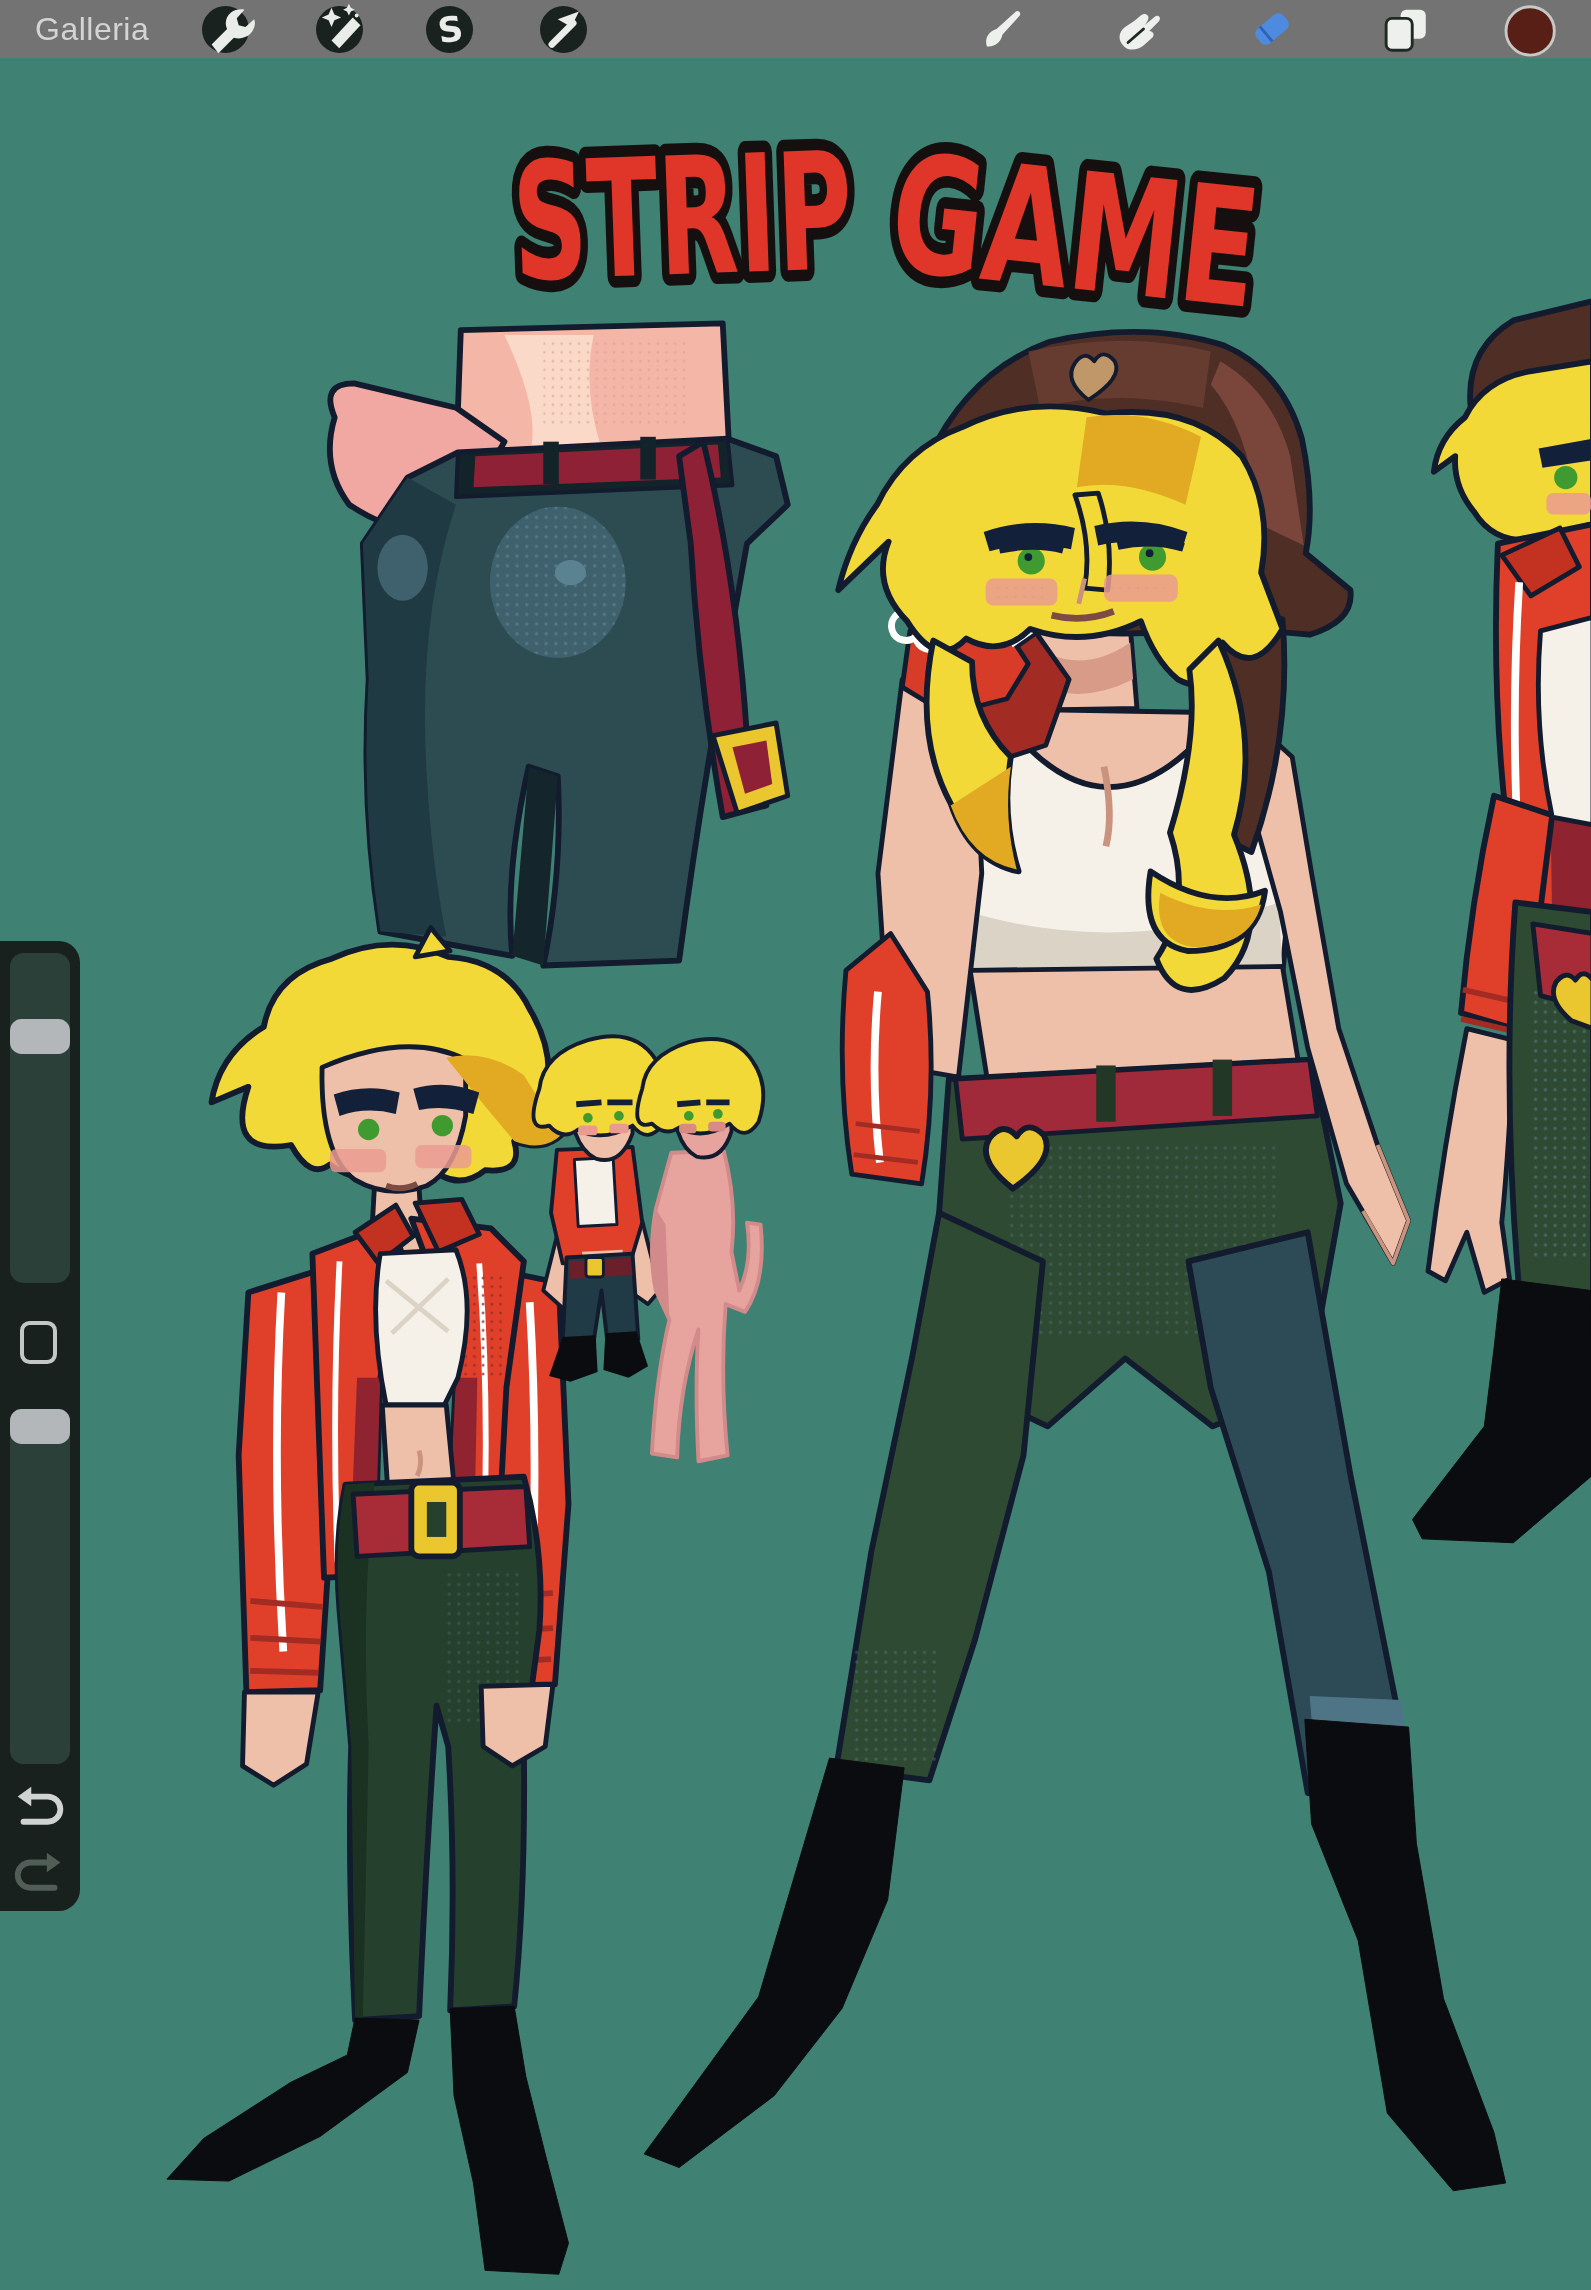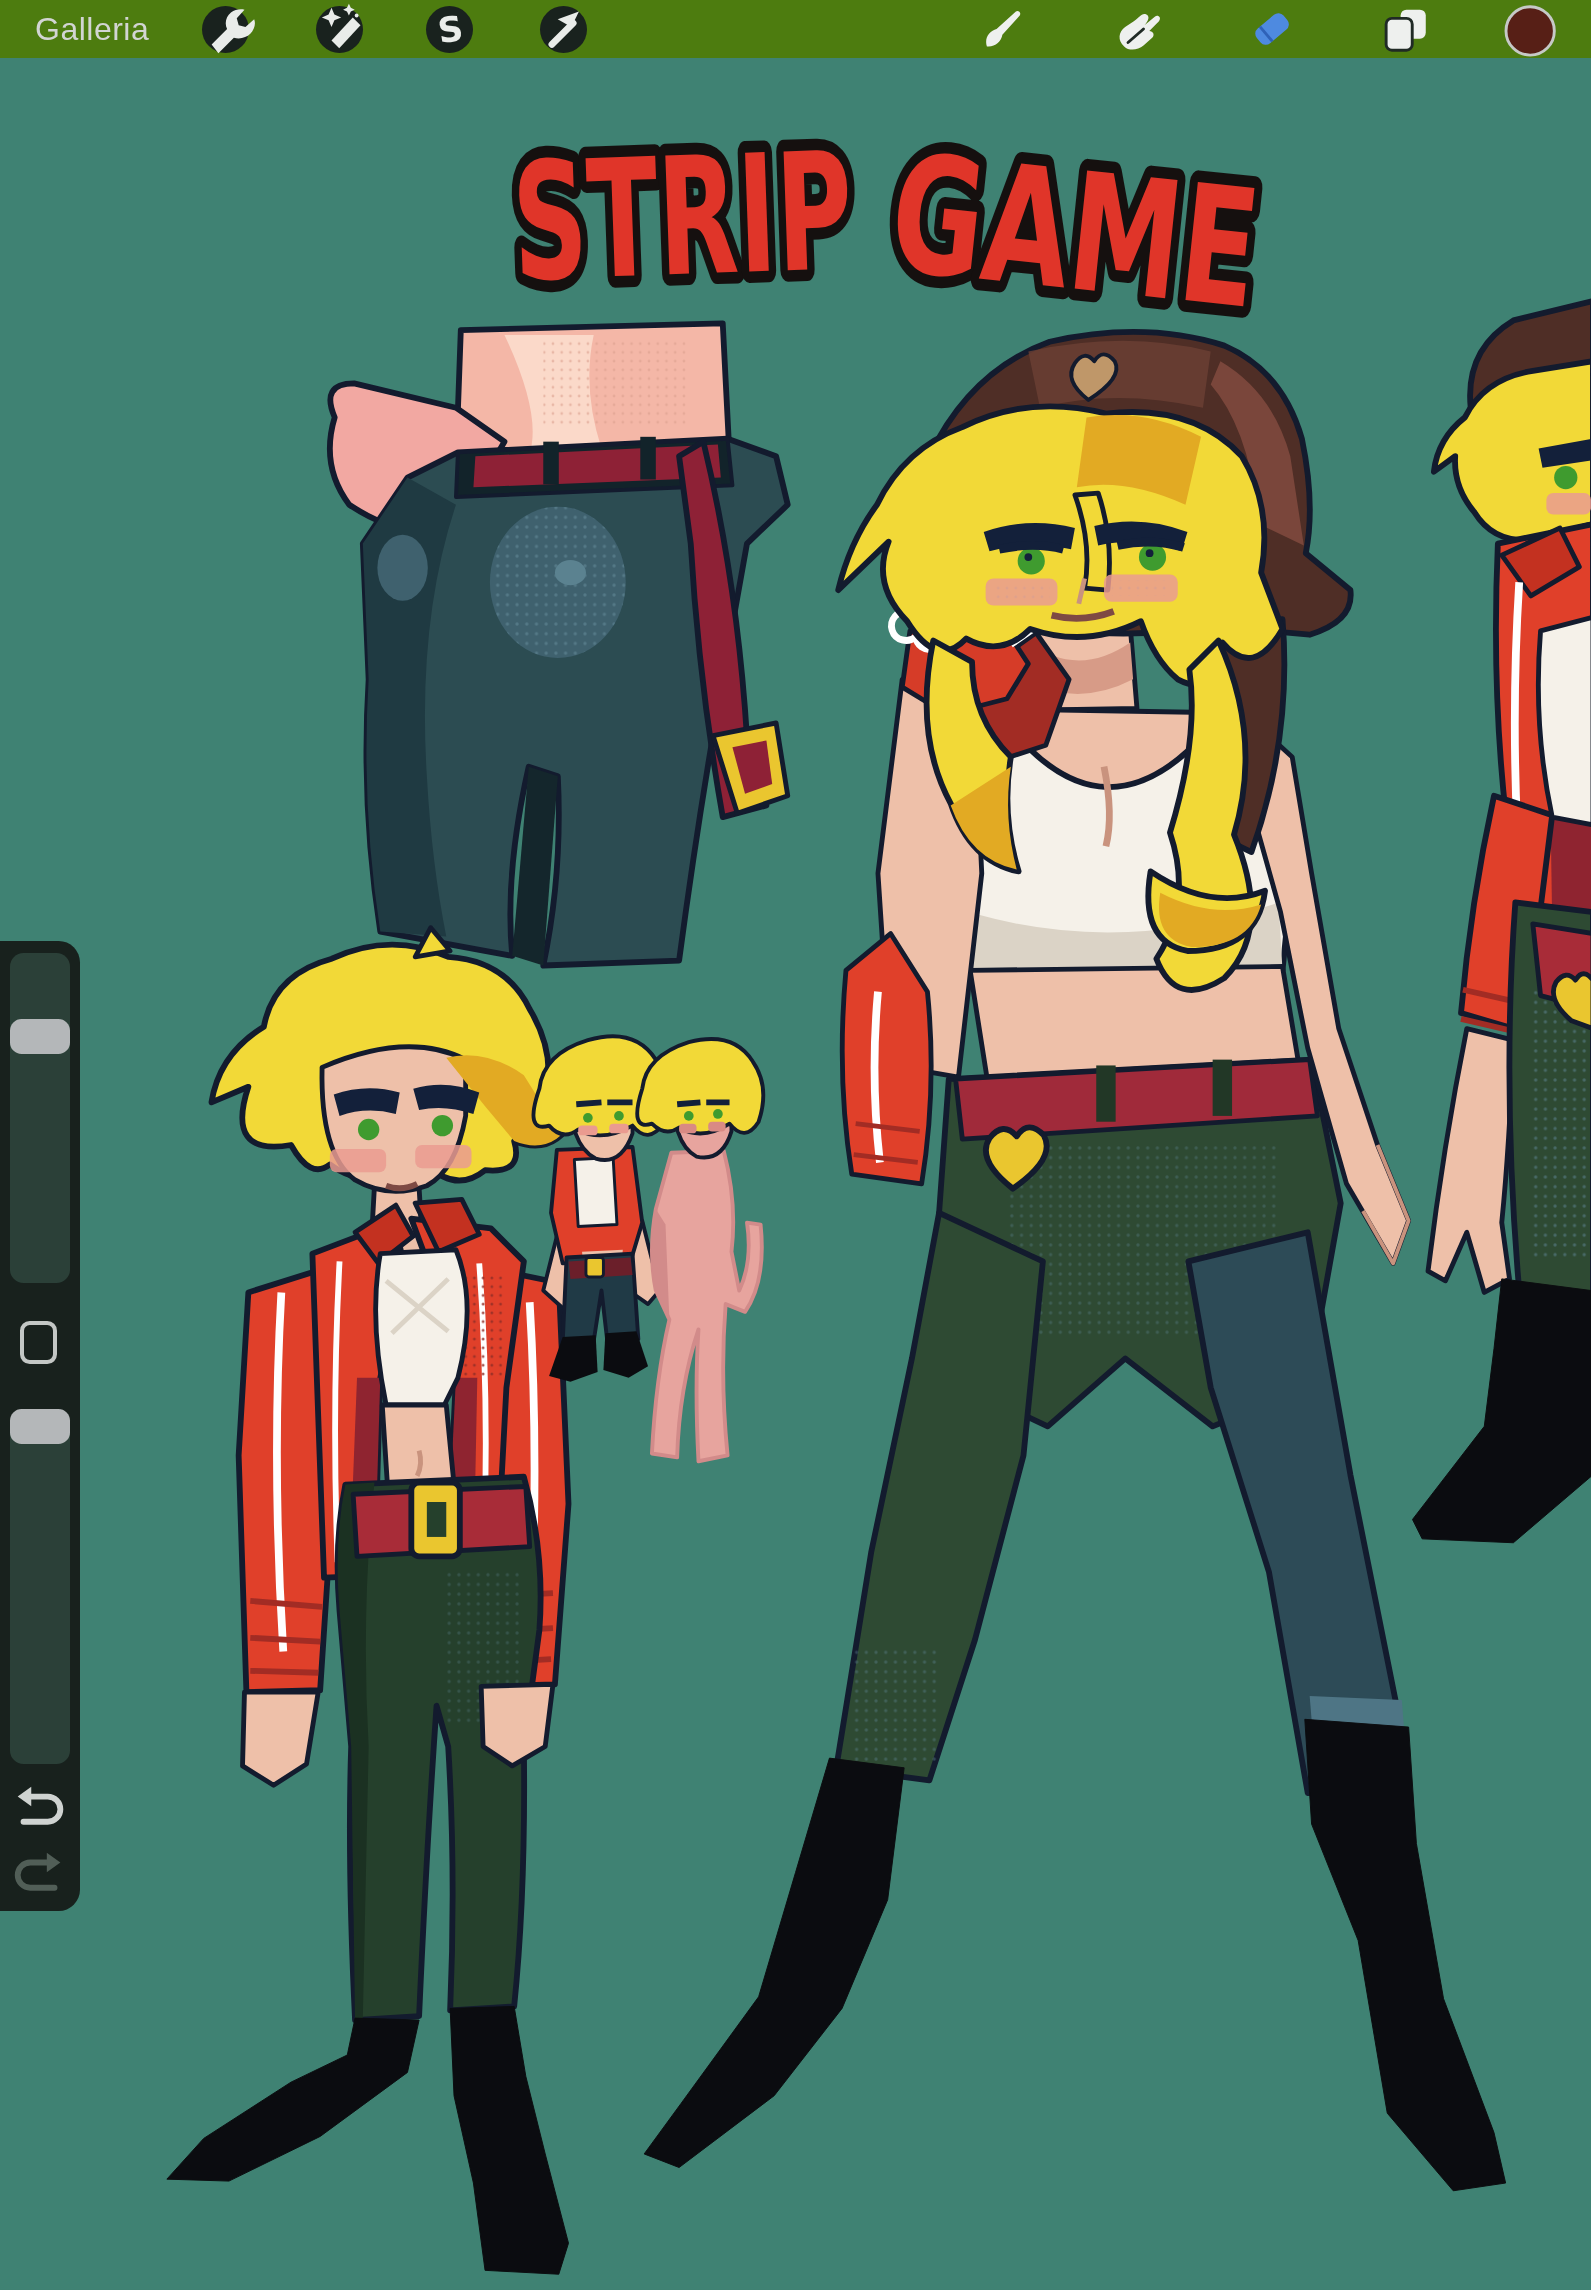--- a/index.html
+++ b/index.html
@@ -1,18 +1,18 @@
 <!DOCTYPE html>
 <html><head>
 <meta charset="utf-8">
 <style>
   html,body{margin:0;padding:0;width:1591px;height:2290px;overflow:hidden;
     background:#3f8273;font-family:"Liberation Sans",sans-serif;position:relative;}
   
-  .topbar{position:absolute;left:0;top:0;width:1591px;height:58px;background:#4d7c0f;z-index:10;}
+  .topbar{position:absolute;left:0;top:0;width:1591px;height:58px;background:#737373;z-index:10;}
   .gallery-label{position:absolute;left:35px;top:10.7px;font-size:32px;color:#d2d5d3;letter-spacing:0.5px;}
   .tool-circle{position:absolute;top:5.8px;width:47px;height:47px;border-radius:50%;background:#19221e;}
   
   .sidebar{position:absolute;left:0;top:941px;width:80px;height:970px;background:#18211d;
     border-radius:0 21.3px 21.3px 0;z-index:9;}
   .slider-track{position:absolute;left:9.7px;width:60px;background:#2b4038;border-radius:13.6px;}
   .slider-handle{position:absolute;left:9.7px;width:60px;height:35px;background:#b4b7b9;border-radius:11.6px;}
   .modify-btn{position:absolute;left:20.4px;top:380px;width:29px;height:35px;border:4.9px solid #c3c7c5;border-radius:9.7px;background:transparent;}
   
   .artwork{position:absolute;left:0;top:0;z-index:1;}

